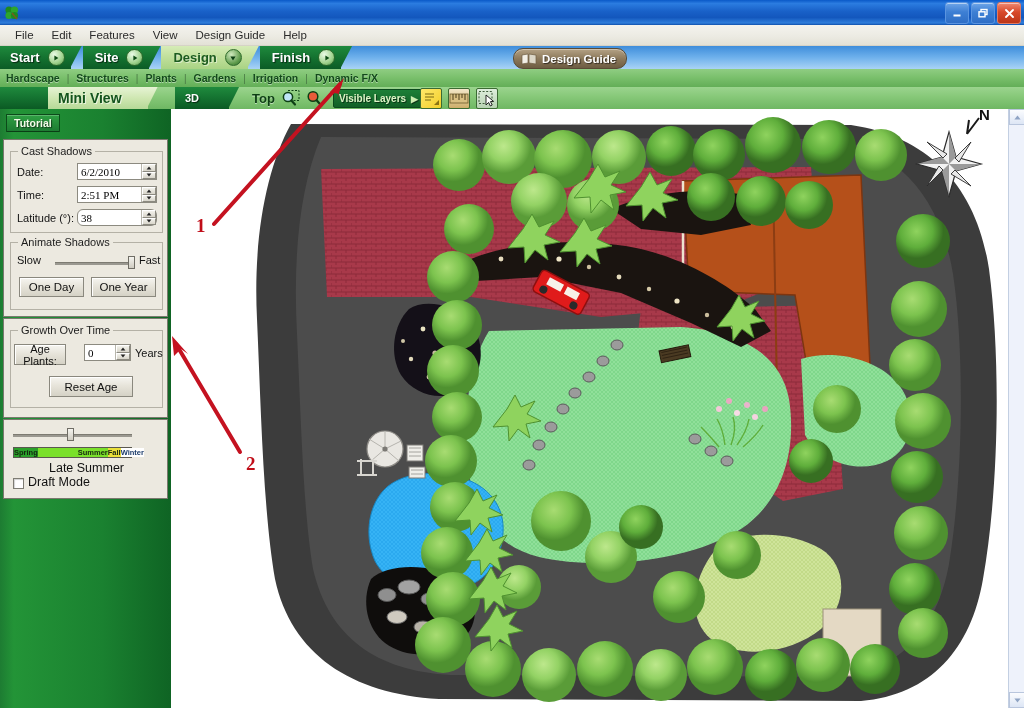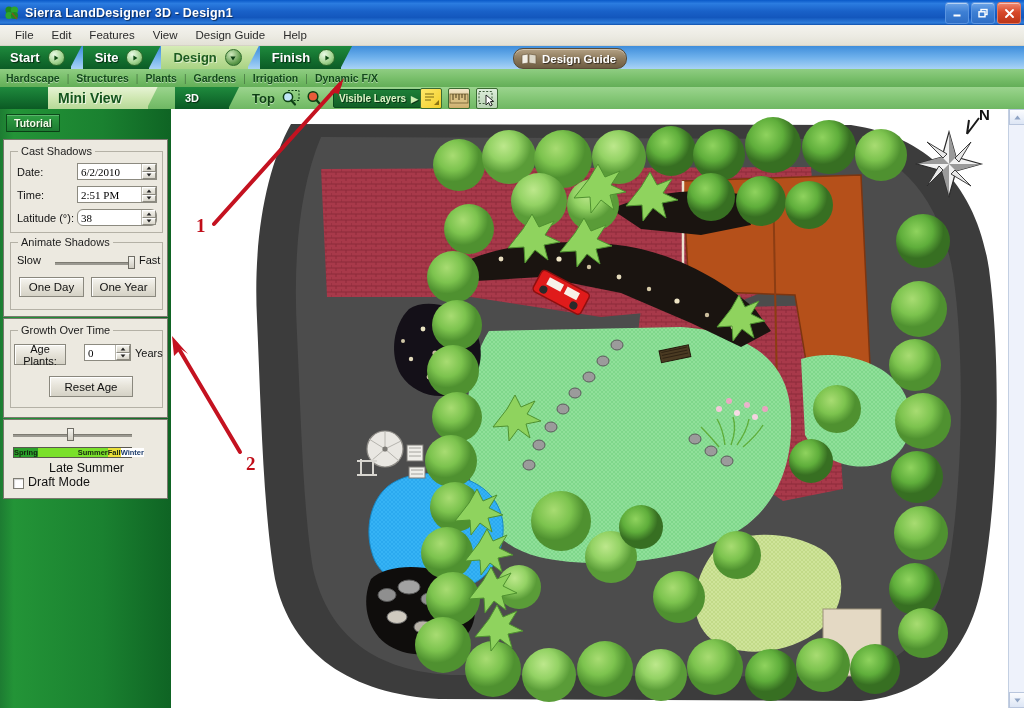--- a/index.html
+++ b/index.html
@@ -248,21 +248,20 @@
   <div class="titlebar">
     <span class="tb-icon">
       <svg width="16" height="16" viewBox="0 0 16 16">
         <circle cx="5" cy="5" r="3.6" fill="#1f8a1f"></circle>
         <circle cx="10.5" cy="5" r="3.6" fill="#2da52d"></circle>
         <circle cx="5" cy="10.5" r="3.6" fill="#2da52d"></circle>
         <circle cx="10.5" cy="10.5" r="3.6" fill="#1f8a1f"></circle>
         <path d="M8 8 L13 14" stroke="#7a5a1c" stroke-width="1.4" fill="none"></path>
       </svg>
     </span>
-    <span class="title-text">Sierra LandDesigner 3D - Design1</span>
     <div class="winbtns">
       <div class="winbtn">
         <svg width="10" height="10" viewBox="0 0 10 10">
             <rect x="1.5" y="6.5" width="7" height="2" fill="#fff"></rect>
           </svg>
       </div>
       <div class="winbtn">
         <svg width="10" height="10" viewBox="0 0 10 10">
           <rect x="3" y="1.5" width="6" height="5" fill="none" stroke="#fff" stroke-width="1.4"></rect>
           <rect x="1" y="3.8" width="6" height="5" fill="#3d7fd4" stroke="#fff" stroke-width="1.4"></rect>

